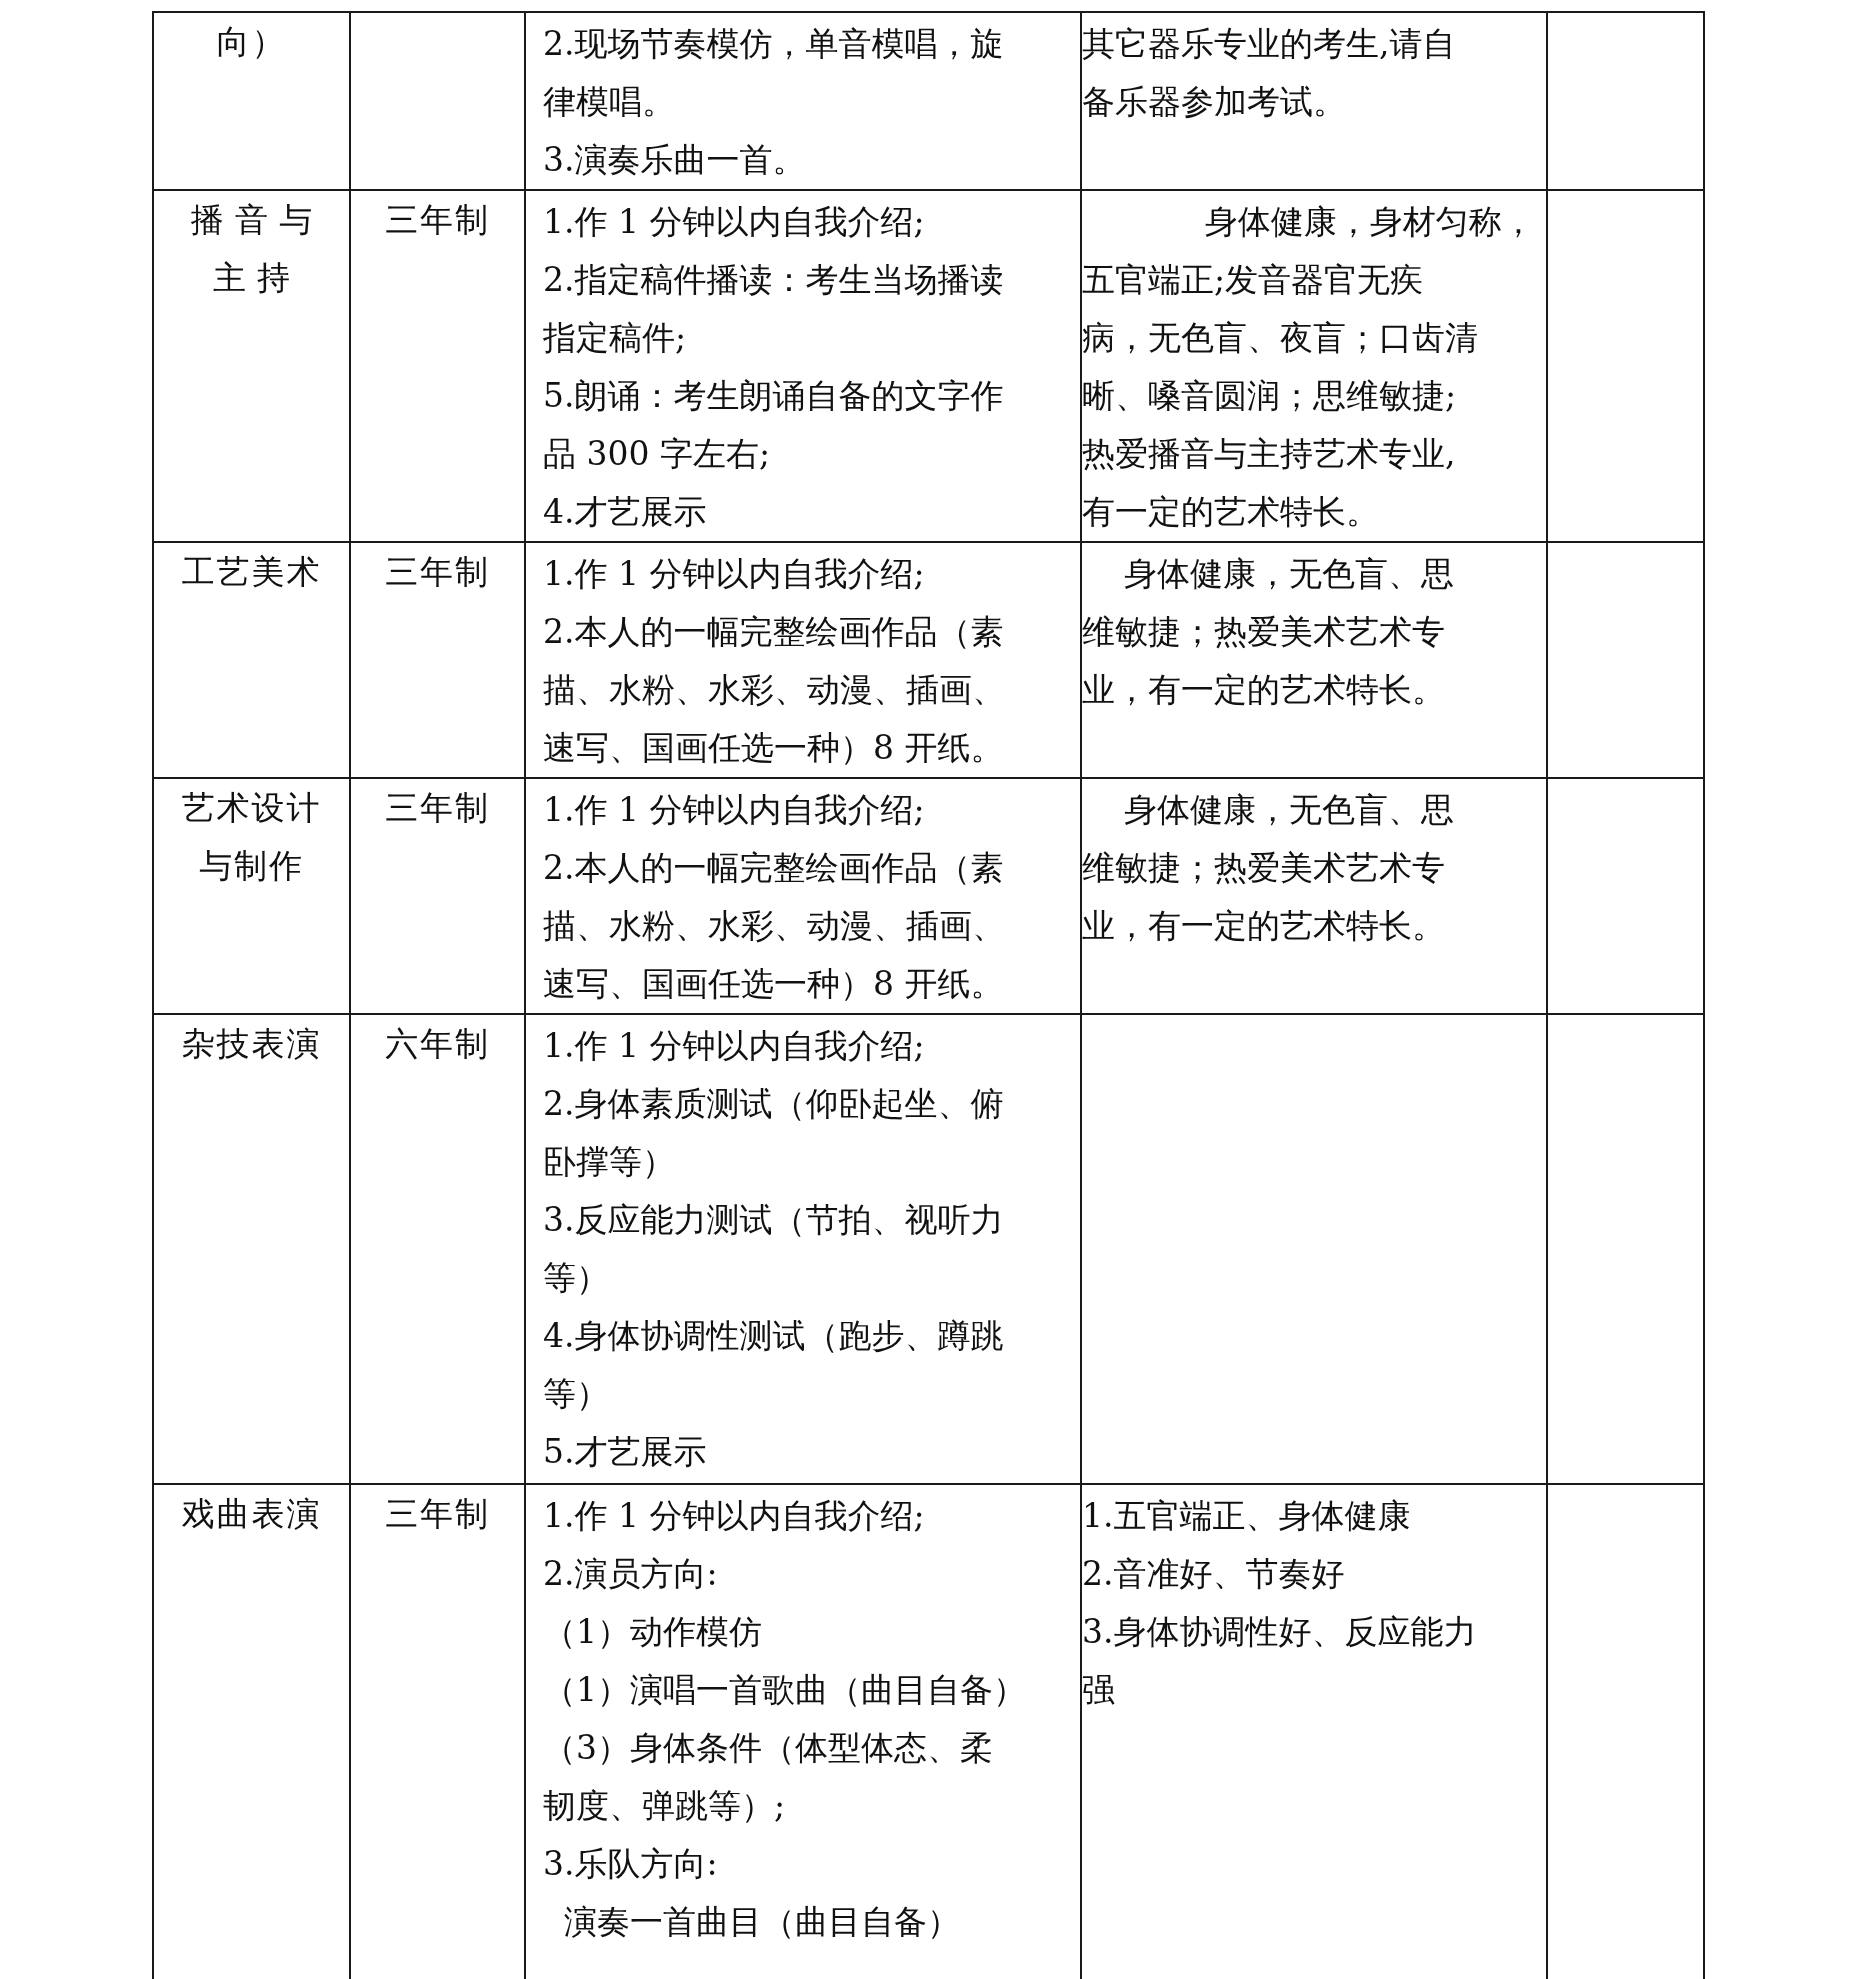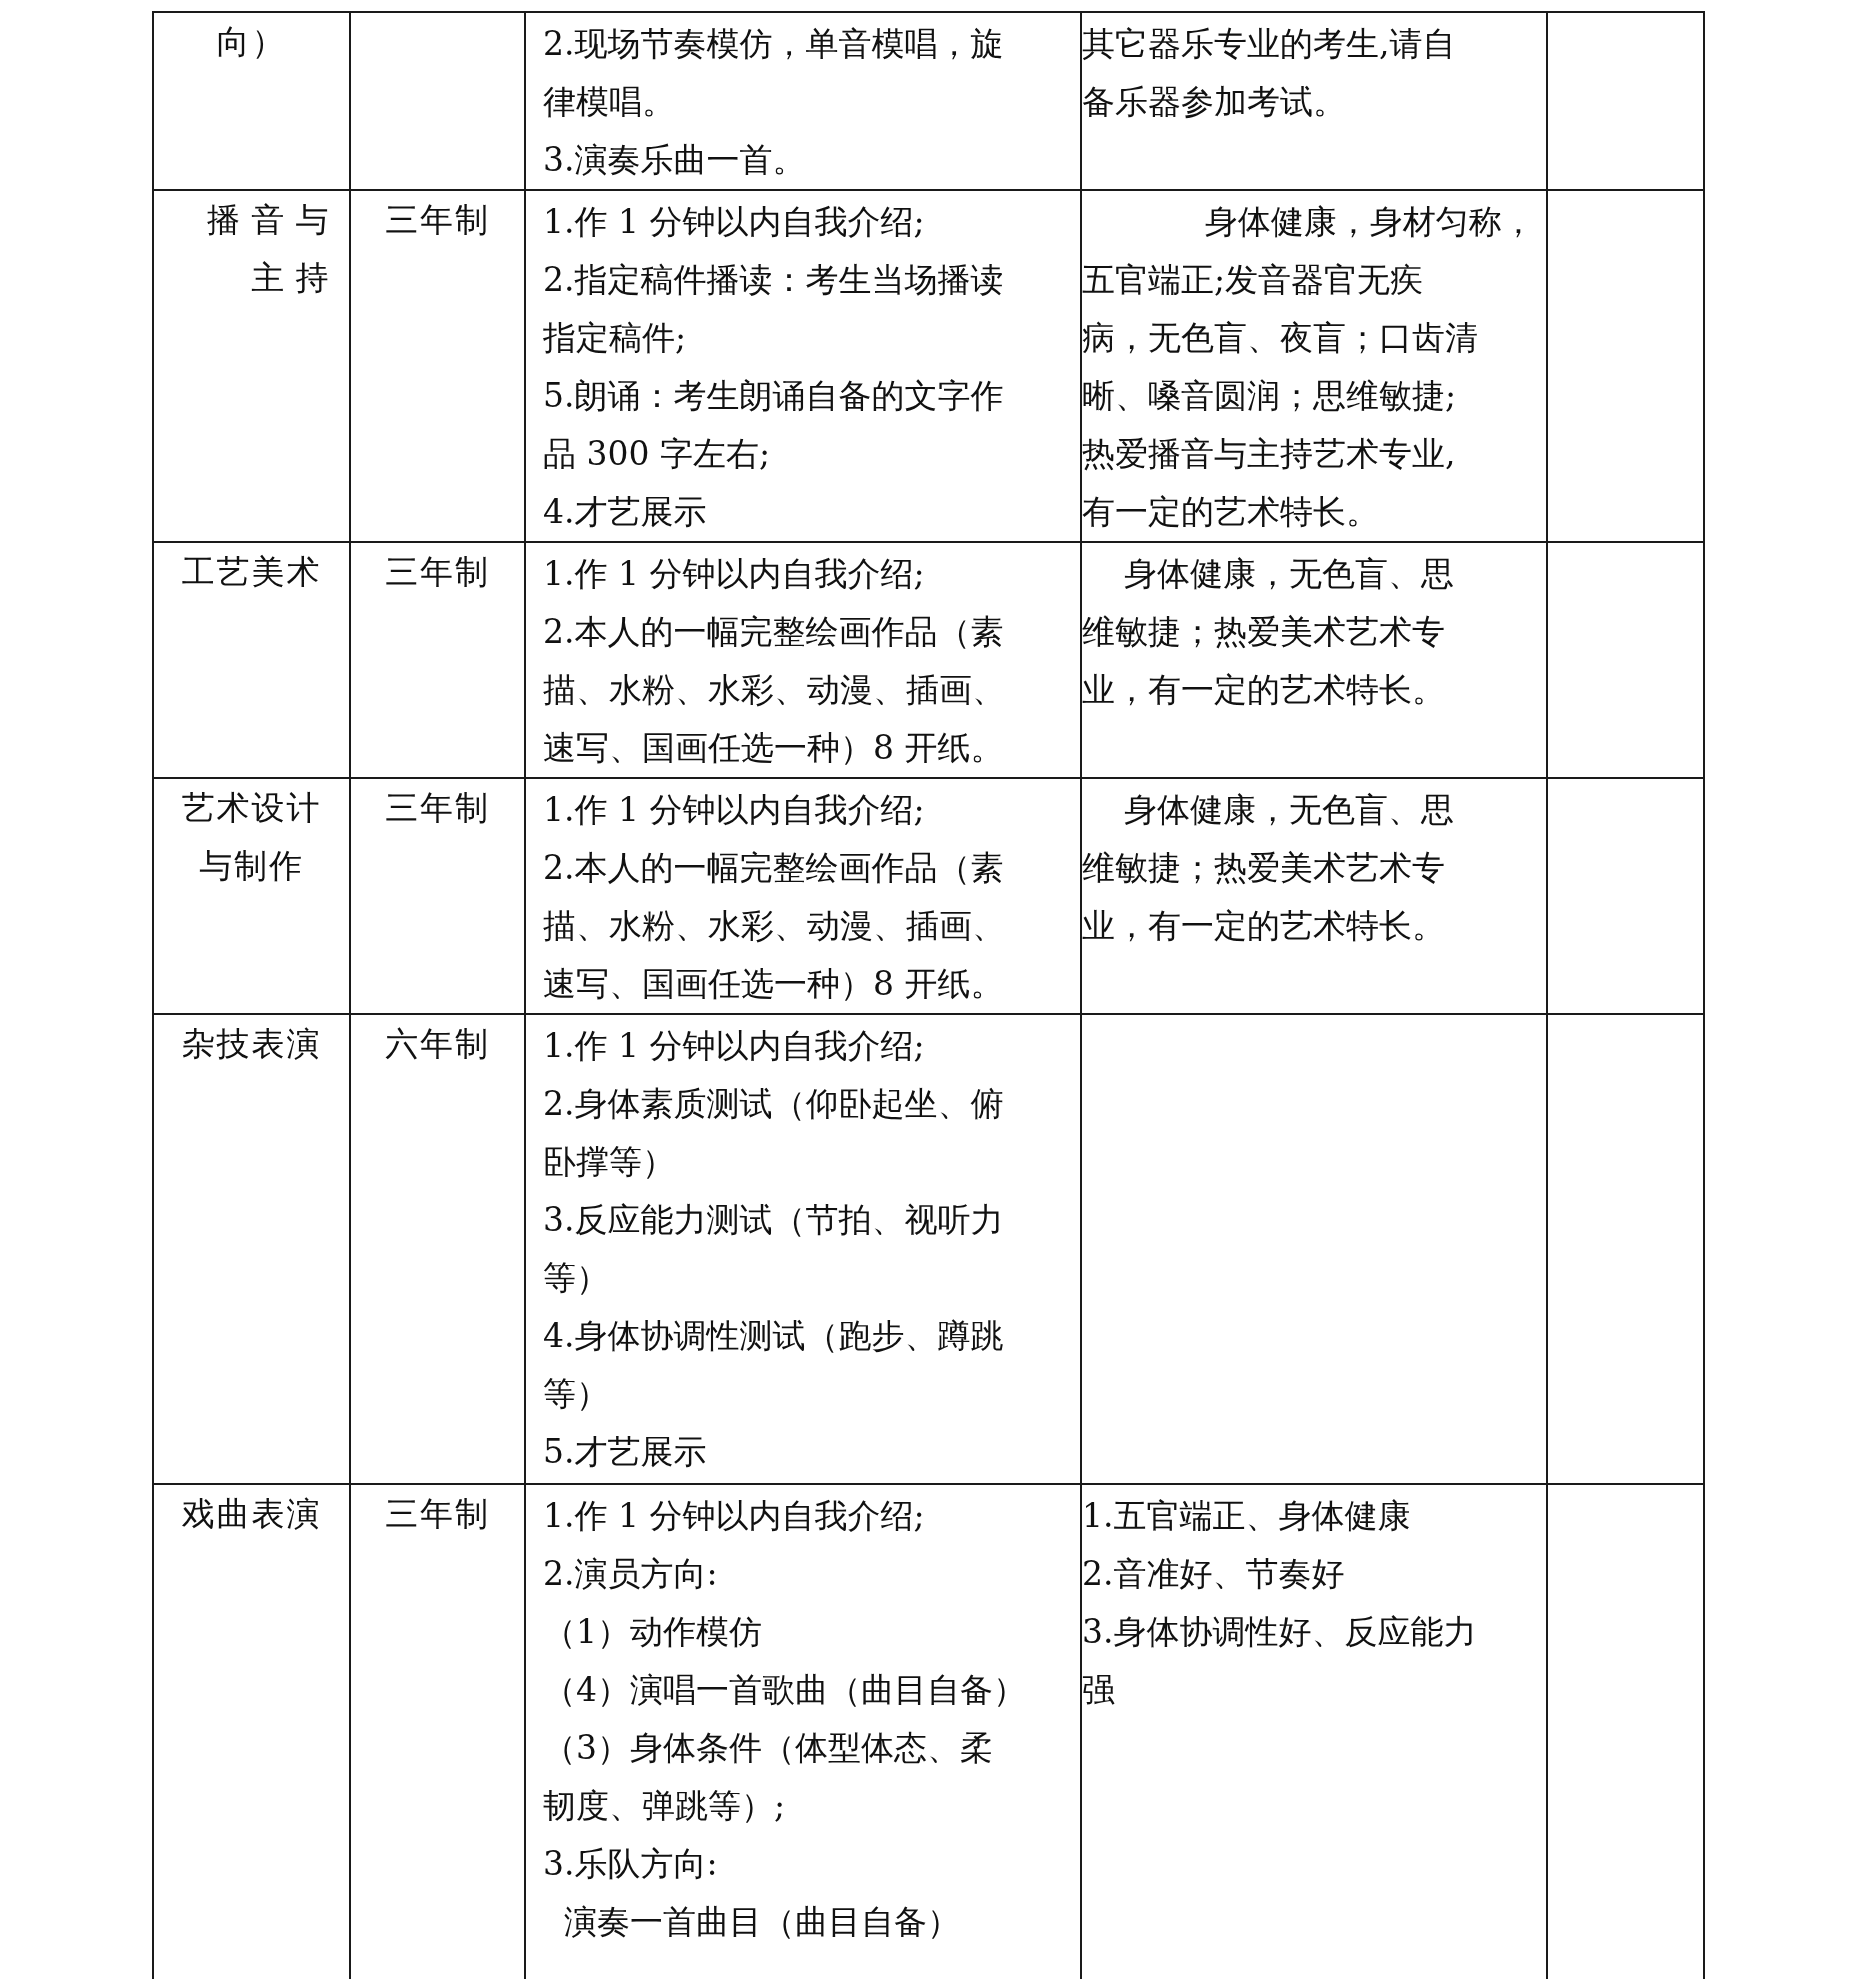--- a/index.html
+++ b/index.html
@@ -90,21 +90,21 @@
         <td class="req">
           <div class="lines">
             <span class="line">其它器乐专业的考生,请自</span>
             <span class="line">备乐器参加考试。</span>
           </div>
         </td>
         <td class="note"></td>
       </tr>
 
       <tr style="height:352px;">
-        <td class="major" style="text-align:right;margin-left:28px;">
+        <td class="major" style="text-align:center;margin-left:28px;">
           <span class="txt" style="padding-left:20.5px;padding-right:9.3px;letter-spacing:11.2px;white-space:normal;word-break:break-all;">播音与主持</span>
         </td>
         <td class="dur">
           <span class="txt">三年制</span>
         </td>
         <td class="content">
           <div class="lines">
             <span class="line">1.作 1 分钟以内自我介绍;</span>
             <span class="line">2.指定稿件播读：考生当场播读</span>
             <span class="line">指定稿件;</span>
@@ -206,21 +206,21 @@
           <span class="txt">戏曲表演</span>
         </td>
         <td class="dur">
           <span class="txt">三年制</span>
         </td>
         <td class="content">
           <div class="lines">
             <span class="line">1.作 1 分钟以内自我介绍;</span>
             <span class="line">2.演员方向:</span>
             <span class="line">（1）动作模仿</span>
-            <span class="line">（4）演唱一首歌曲（曲目自备）</span>
+            <span class="line">（1）演唱一首歌曲（曲目自备）</span>
             <span class="line">（3）身体条件（体型体态、柔</span>
             <span class="line">韧度、弹跳等）;</span>
             <span class="line">3.乐队方向:</span>
             <span class="line" style="white-space:pre;">  演奏一首曲目（曲目自备）</span>
           </div>
         </td>
         <td class="req">
           <div class="lines">
             <span class="line">1.五官端正、身体健康</span>
             <span class="line">2.音准好、节奏好</span>

